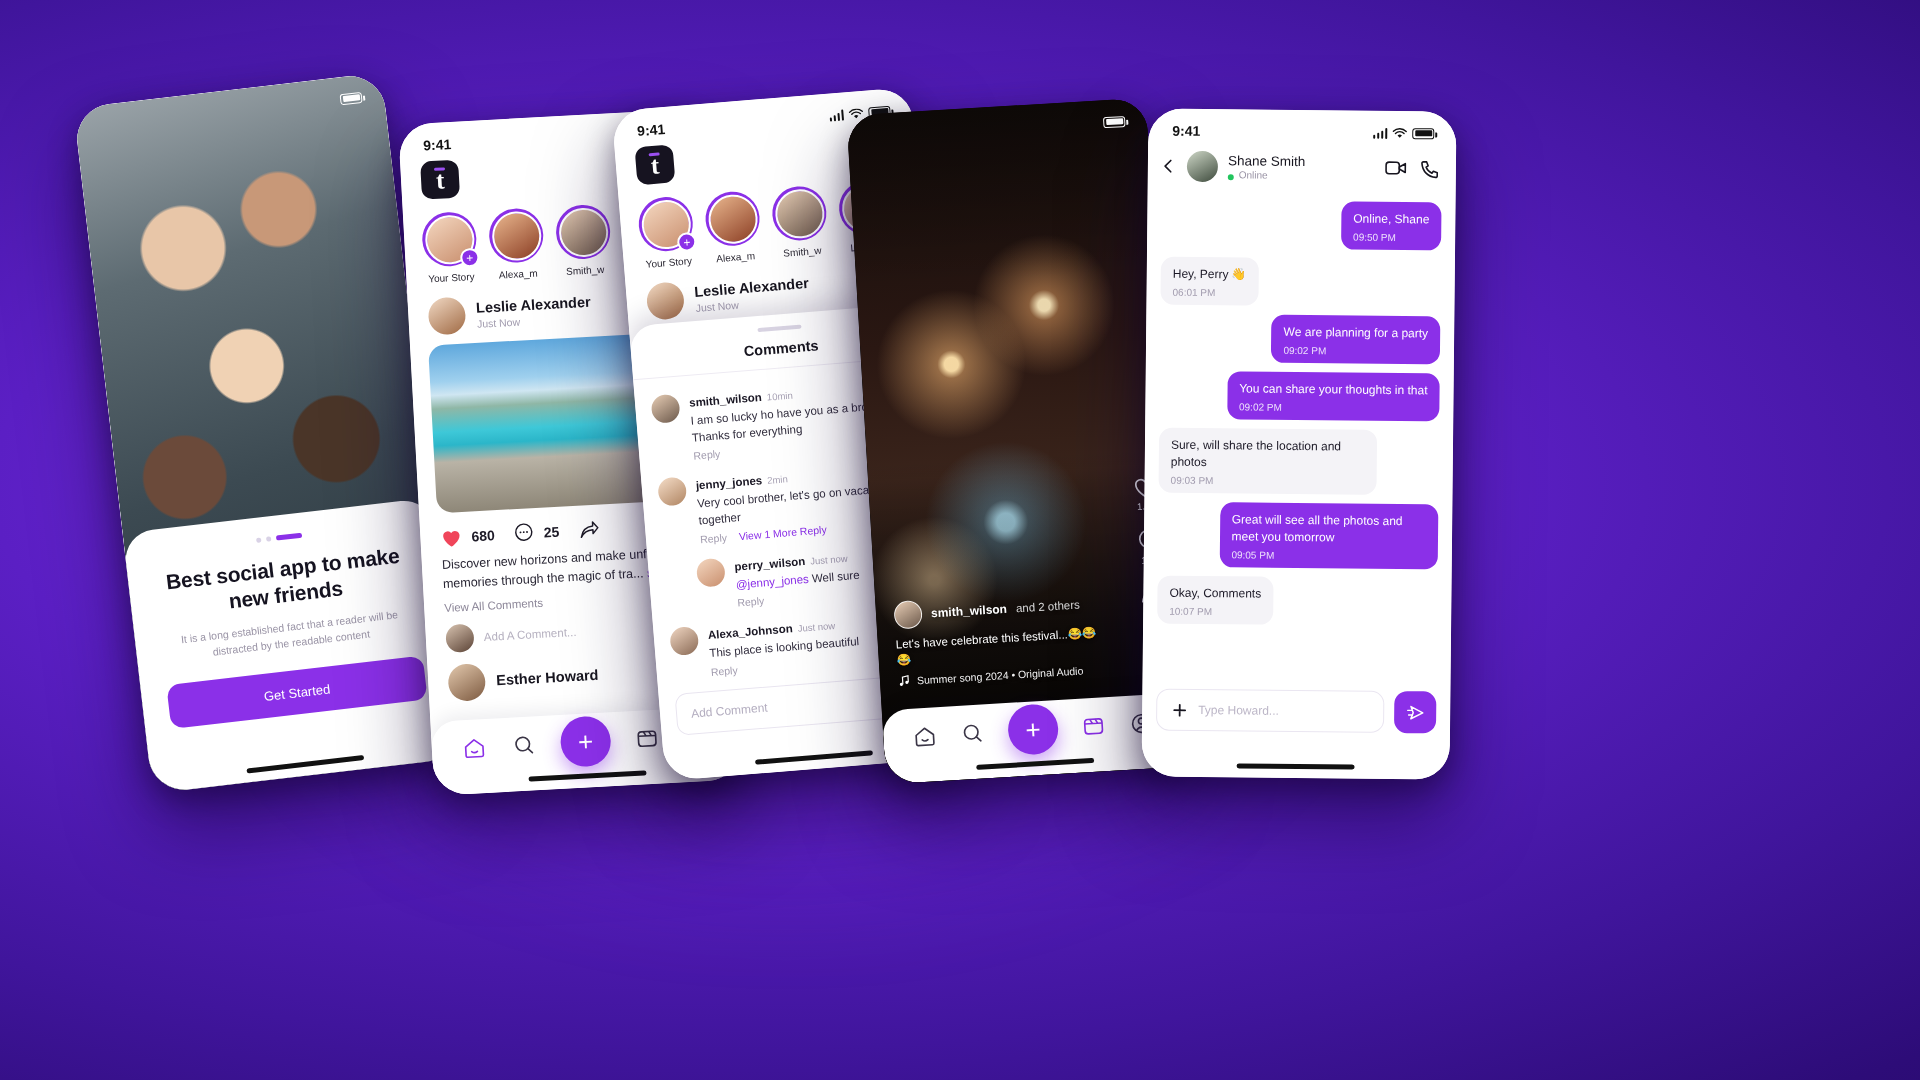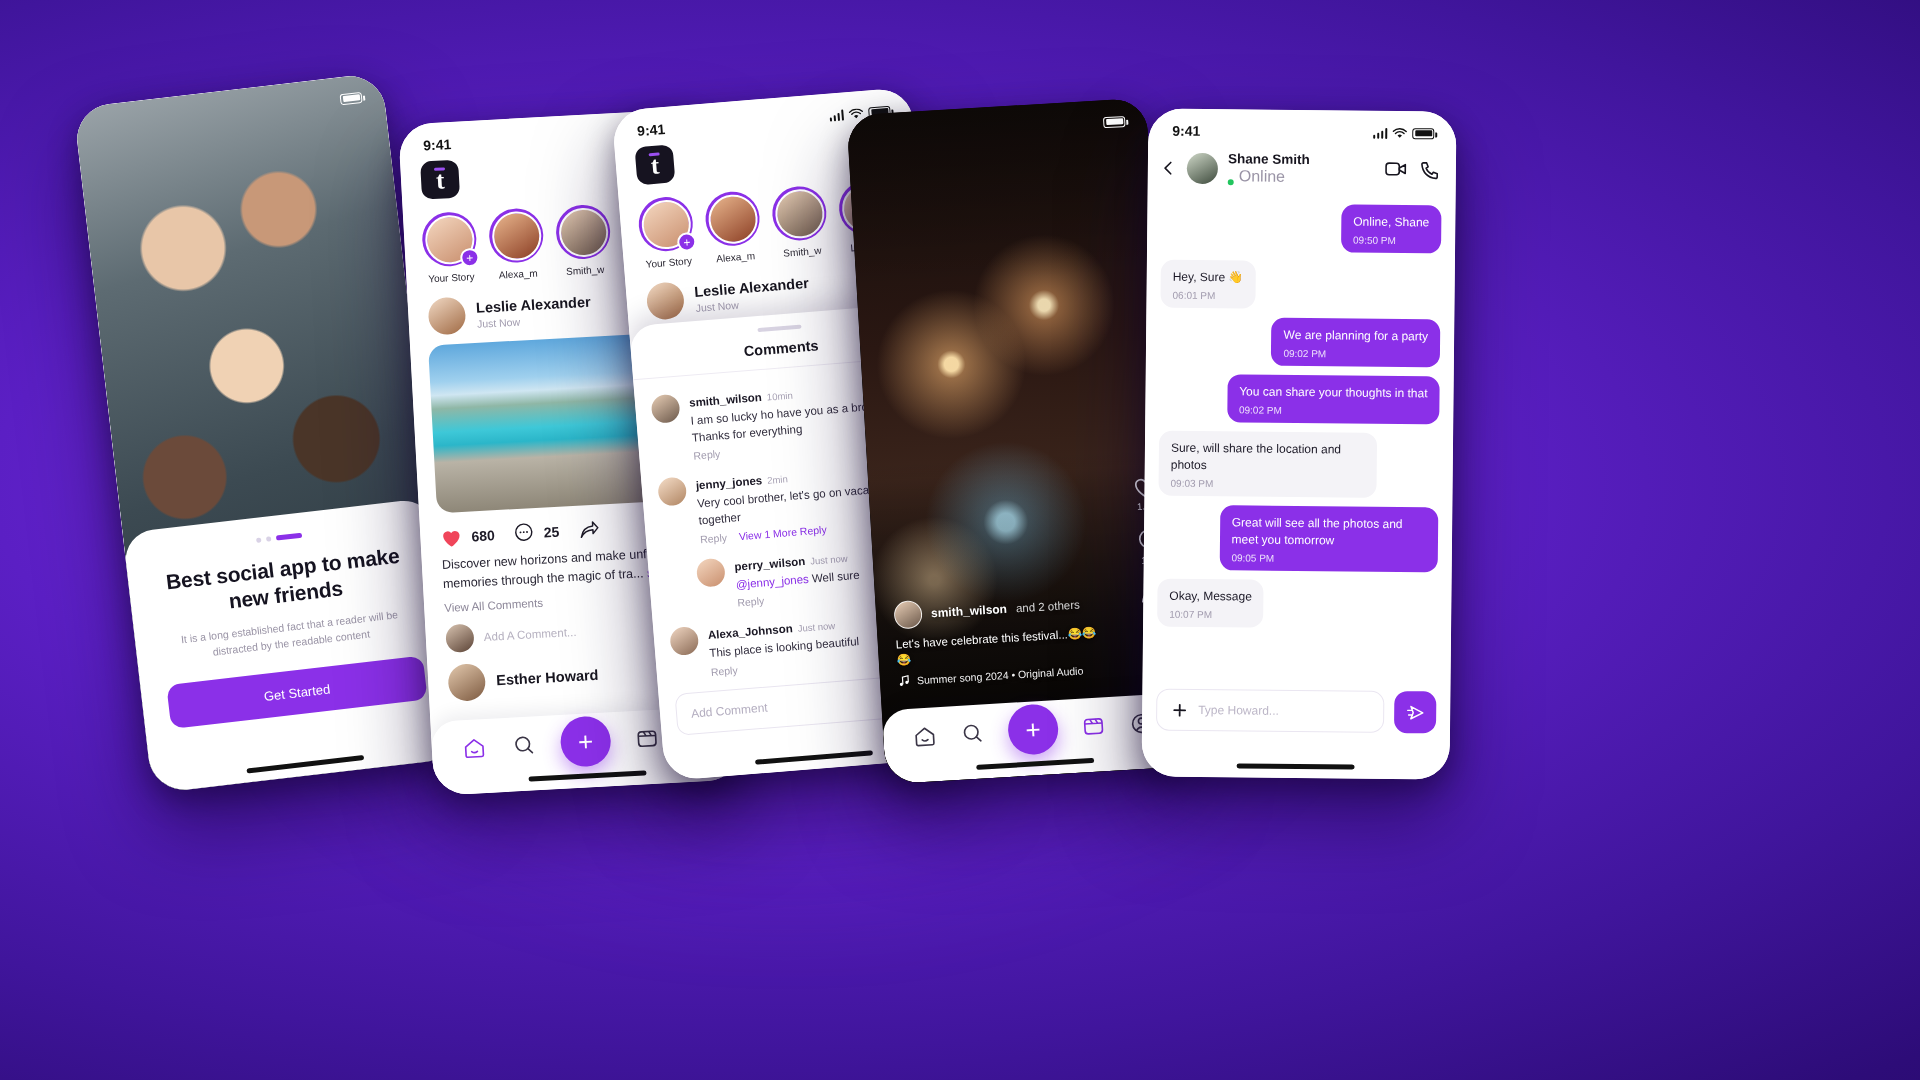--- a/index.html
+++ b/index.html
@@ -170,22 +170,22 @@
   .reel-others { font-size: 11.5px; color: rgba(255,255,255,.82); font-weight: 400; }
   .reel-cap { font-size: 11.5px; margin-top: 7px; line-height: 1.4; }
   .reel-song { font-size: 10.5px; margin-top: 6px; display:flex; align-items:center; gap: 6px;
     color: rgba(255,255,255,.95); }
 
   
   #phone-chat { width: 308px; height: 668px; left: 1145px; top: 110px;
     transform: rotate(0.6deg); }
   .chat-head { display: flex; align-items: center; gap: 10px; padding: 10px 16px 12px 12px; }
   .chat-head .av { width: 31px; height: 31px; }
-  .chat-name { font-size: 13.5px; font-weight: 700; color: #17151f; }
-  .chat-status { font-size: 16px; color: #9a94a6; display:flex; align-items:flex-end; gap: 5px; margin-top: 1px; }
+  .chat-name { font-size: 13.5px; font-weight: 400; color: #17151f; }
+  .chat-status { font-size: 10px; color: #9a94a6; display:flex; align-items:flex-end; gap: 5px; margin-top: 1px; }
   .chat-status i { width: 6px; height: 6px; border-radius: 50%; background: #22c55e; display: block; }
   .chat-actions { margin-left: auto; display: flex; gap: 13px; color: #17151f; }
   .msgs { padding: 6px 14px 0; display: flex; flex-direction: column; gap: 9px; }
   .bub { max-width: 78%; border-radius: 13px; padding: 9px 12px 7px; }
   .bub .t { font-size: 12px; line-height: 1.42; }
   .bub .ts { font-size: 10px; margin-top: 4px; }
   .bub.out { align-self: flex-end; background: #8b30e8; color: #fff; }
   .bub.out .ts { color: rgba(255,255,255,.85); }
   .bub.in { align-self: flex-start; background: #f4f3f7; color: #1b1826; }
   .bub.in .ts { color: #a19bae; }
@@ -625,41 +625,41 @@
           </svg>
         </div>
       </div>
 
       <div class="msgs">
         <div class="bub out">
           <div class="t">Online, Shane</div>
           <div class="ts">09:50 PM</div>
         </div>
         <div class="bub in">
-          <div class="t">Hey, Sure 👋</div>
+          <div class="t">Hey, Perry 👋</div>
           <div class="ts">06:01 PM</div>
         </div>
         <div class="bub out">
           <div class="t">We are planning for a party</div>
           <div class="ts">09:02 PM</div>
         </div>
         <div class="bub out">
           <div class="t">You can share your thoughts in that</div>
           <div class="ts">09:02 PM</div>
         </div>
         <div class="bub in">
           <div class="t">Sure, will share the location and photos</div>
           <div class="ts">09:03 PM</div>
         </div>
         <div class="bub out">
           <div class="t">Great will see all the photos and meet you tomorrow</div>
           <div class="ts">09:05 PM</div>
         </div>
         <div class="bub in">
-          <div class="t">Okay, Message</div>
+          <div class="t">Okay, Comments</div>
           <div class="ts">10:07 PM</div>
         </div>
       </div>
 
       <div class="chat-input">
         <div class="ci-box">
           <svg width="15" height="15" viewBox="0 0 16 16">
             <path d="M8 2.2v11.6M2.2 8h11.6" stroke="#17151f" stroke-width="1.9" stroke-linecap="round"></path>
           </svg>
           <span class="ph-t">Type Howard...</span>

